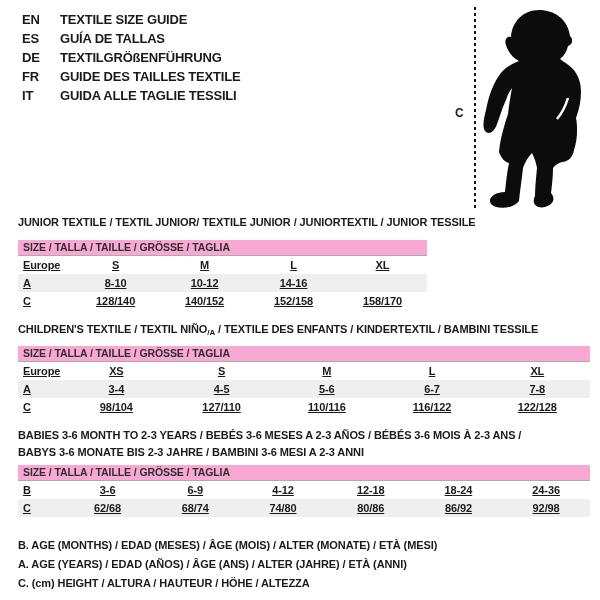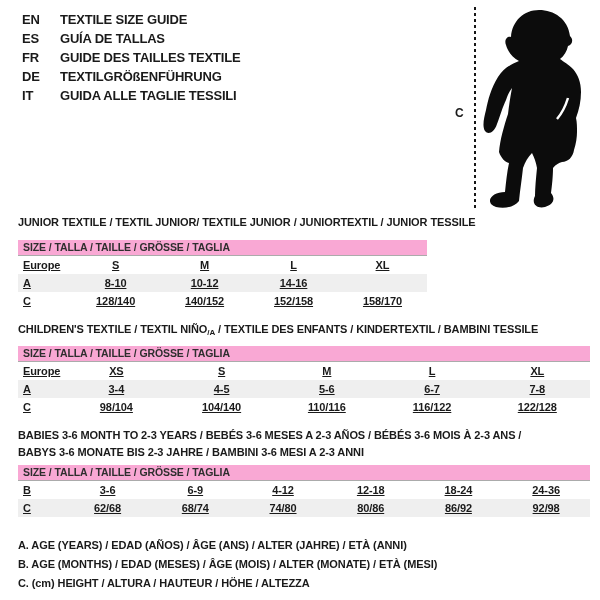--- a/index.html
+++ b/index.html
@@ -65,26 +65,26 @@
   <div class="langs">
     <div class="lang-row">
       <span class="lang-code">EN</span>
       <span class="lang-title">TEXTILE SIZE GUIDE</span>
     </div>
     <div class="lang-row">
       <span class="lang-code">ES</span>
       <span class="lang-title">GUÍA DE TALLAS</span>
     </div>
     <div class="lang-row">
+      <span class="lang-code">DE</span>
+      <span class="lang-title">TEXTILGRÖßENFÜHRUNG</span>
+    </div>
+    <div class="lang-row">
       <span class="lang-code">FR</span>
       <span class="lang-title">GUIDE DES TAILLES TEXTILE</span>
-    </div>
-    <div class="lang-row">
-      <span class="lang-code">DE</span>
-      <span class="lang-title">TEXTILGRÖßENFÜHRUNG</span>
     </div>
     <div class="lang-row">
       <span class="lang-code">IT</span>
       <span class="lang-title">GUIDA ALLE TAGLIE TESSILI</span>
     </div>
   </div>
 
   <div class="dash-line"></div>
   <div class="figure-label">C</div>
   <svg class="baby-svg" width="112" height="206" viewBox="0 0 112 206" aria-hidden="true">
@@ -165,21 +165,21 @@
       <span class="tlabel">A</span>
       <span class="tcell">3-4</span>
       <span class="tcell">4-5</span>
       <span class="tcell">5-6</span>
       <span class="tcell">6-7</span>
       <span class="tcell">7-8</span>
     </div>
     <div class="trow">
       <span class="tlabel">C</span>
       <span class="tcell">98/104</span>
-      <span class="tcell">104/140</span>
+      <span class="tcell">127/110</span>
       <span class="tcell">110/116</span>
       <span class="tcell">116/122</span>
       <span class="tcell">122/128</span>
     </div>
   </div>
 
   <div class="section-title" style="top:427px;">
     <div>BABIES 3-6 MONTH TO 2-3 YEARS / BEBÉS 3-6 MESES A 2-3 AÑOS / BÉBÉS 3-6 MOIS À 2-3 ANS /</div>
     <div>BABYS 3-6 MONATE BIS 2-3 JAHRE / BAMBINI 3-6 MESI A 2-3 ANNI</div>
   </div>
@@ -199,18 +199,18 @@
       <span class="tcell">62/68</span>
       <span class="tcell">68/74</span>
       <span class="tcell">74/80</span>
       <span class="tcell">80/86</span>
       <span class="tcell">86/92</span>
       <span class="tcell">92/98</span>
     </div>
   </div>
 
   <div class="footnotes">
+    <div>B. AGE (MONTHS) / EDAD (MESES) / ÂGE (MOIS) / ALTER (MONATE) / ETÀ (MESI)</div>
     <div>A. AGE (YEARS) / EDAD (AÑOS) / ÂGE (ANS) / ALTER (JAHRE) / ETÀ (ANNI)</div>
-    <div>B. AGE (MONTHS) / EDAD (MESES) / ÂGE (MOIS) / ALTER (MONATE) / ETÀ (MESI)</div>
     <div>C. (cm) HEIGHT / ALTURA / HAUTEUR / HÖHE / ALTEZZA</div>
   </div>
 
 </div>
 
 </body></html>

